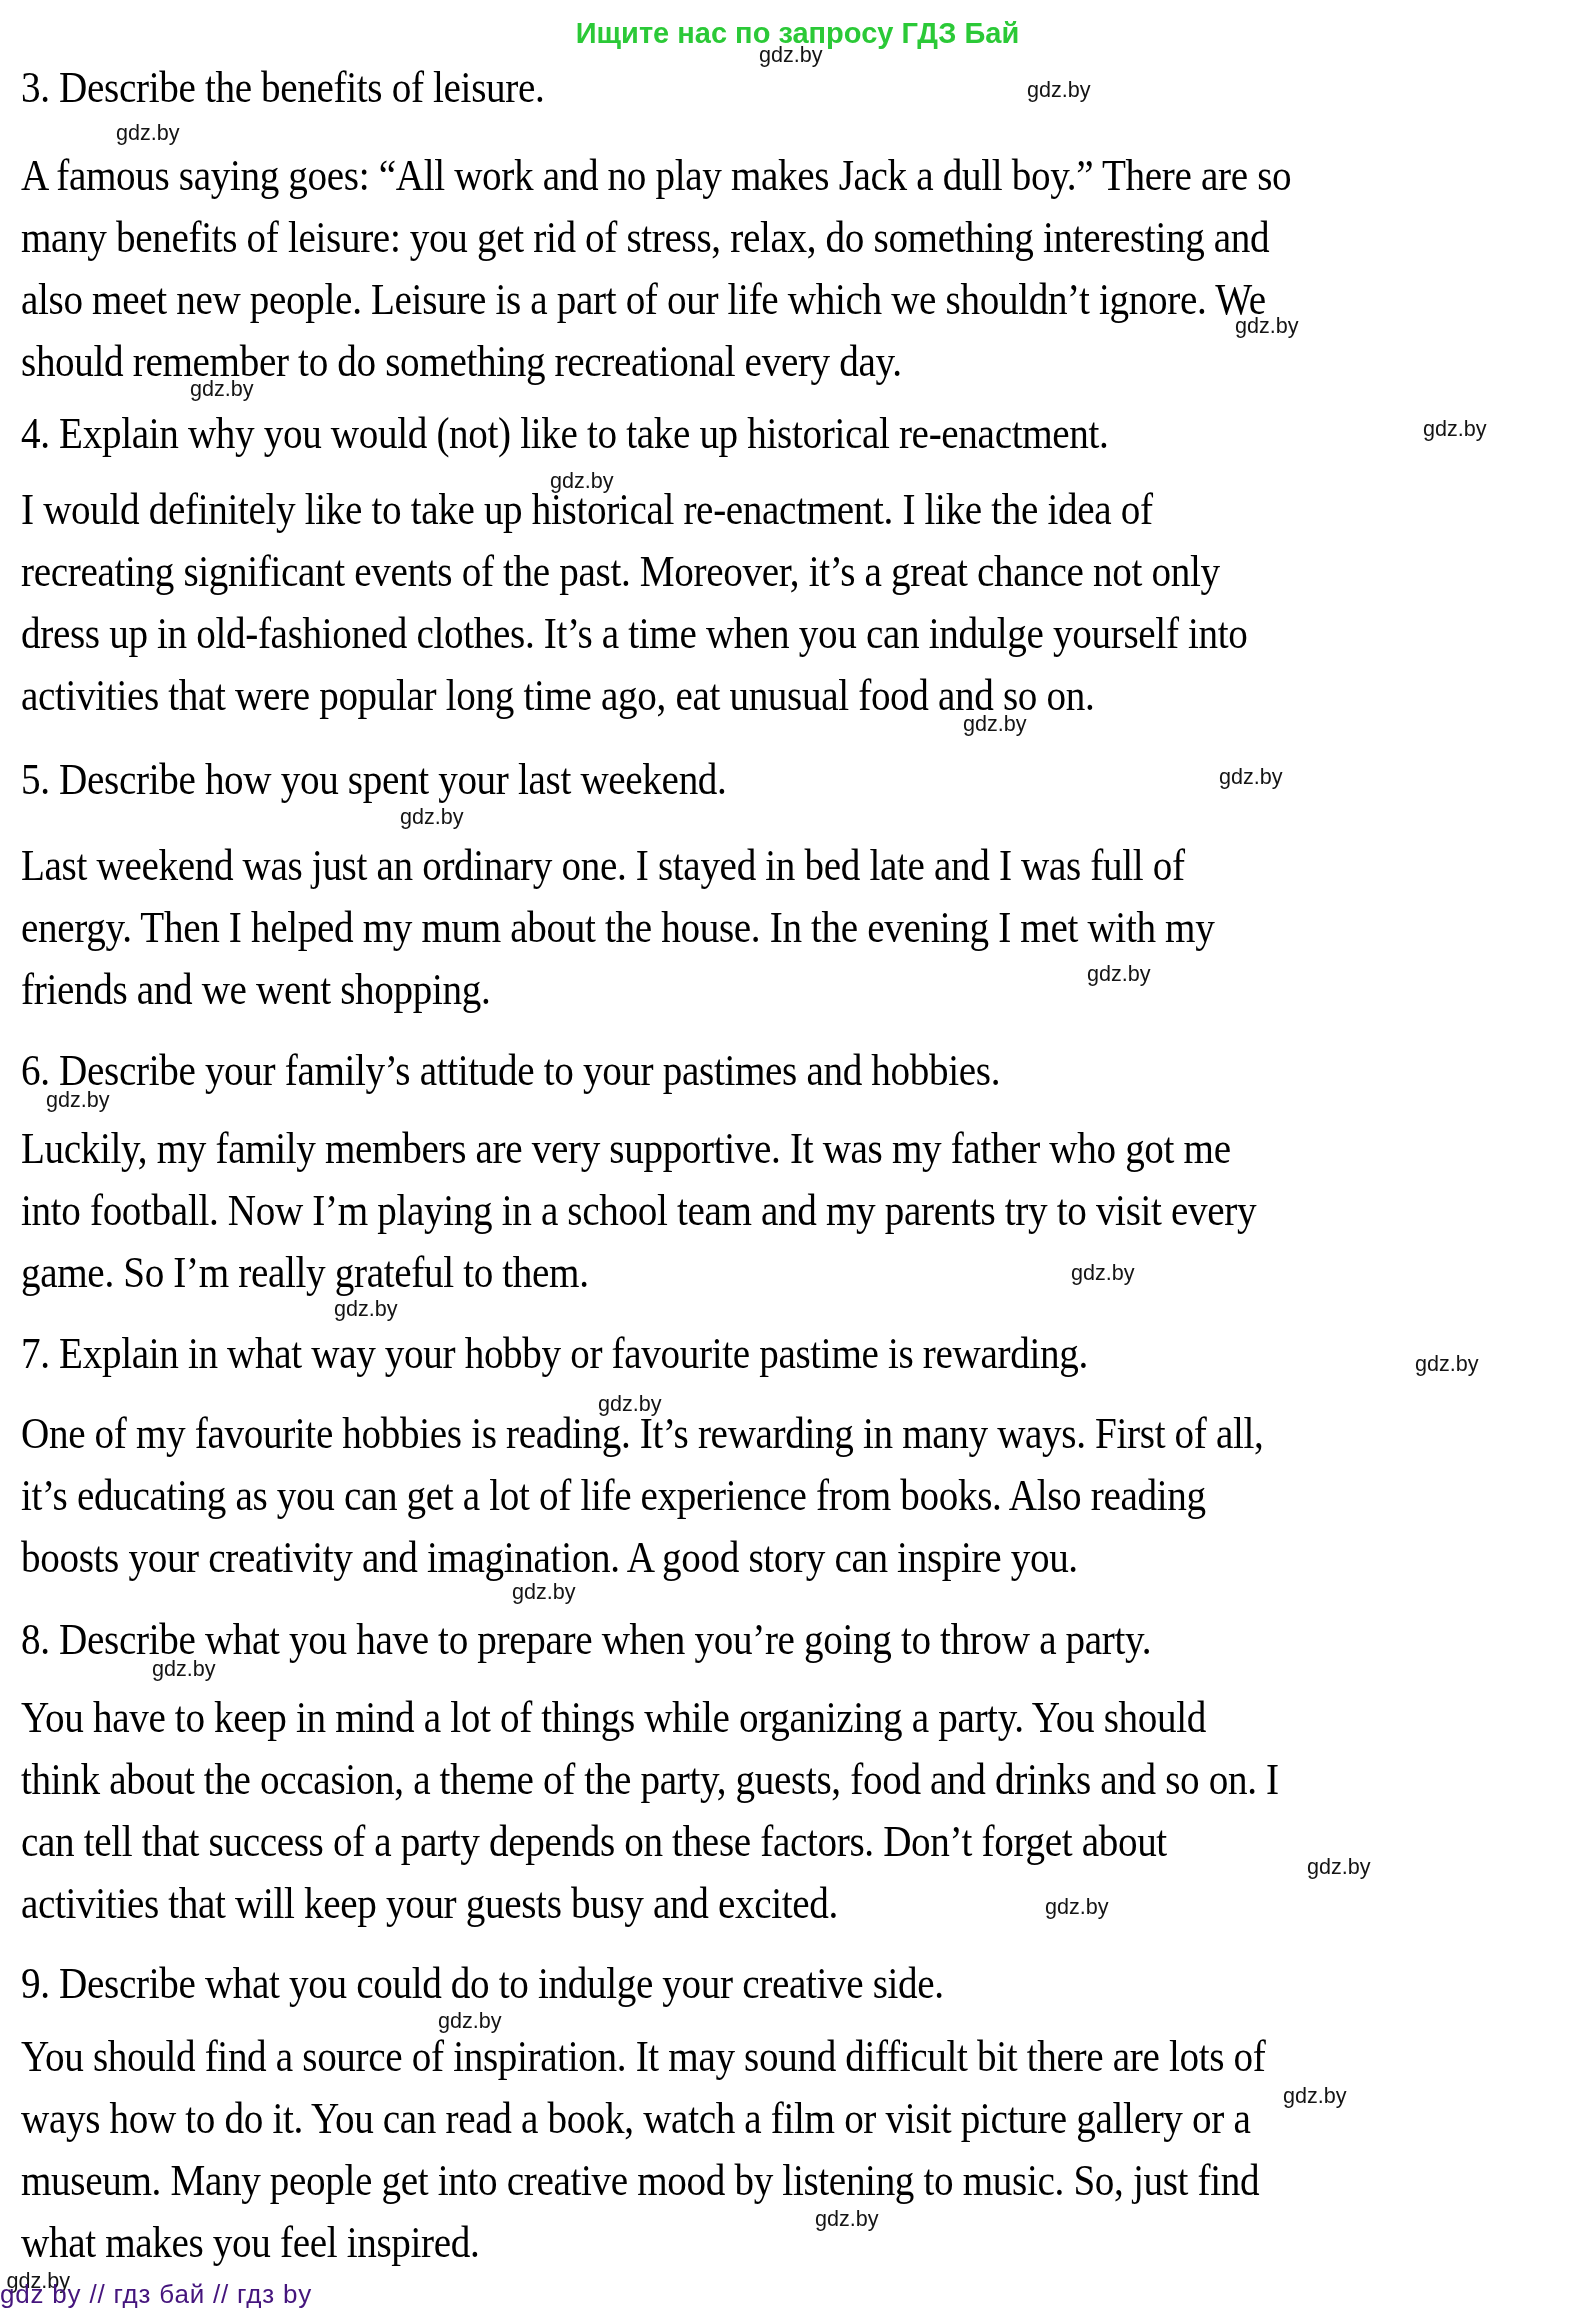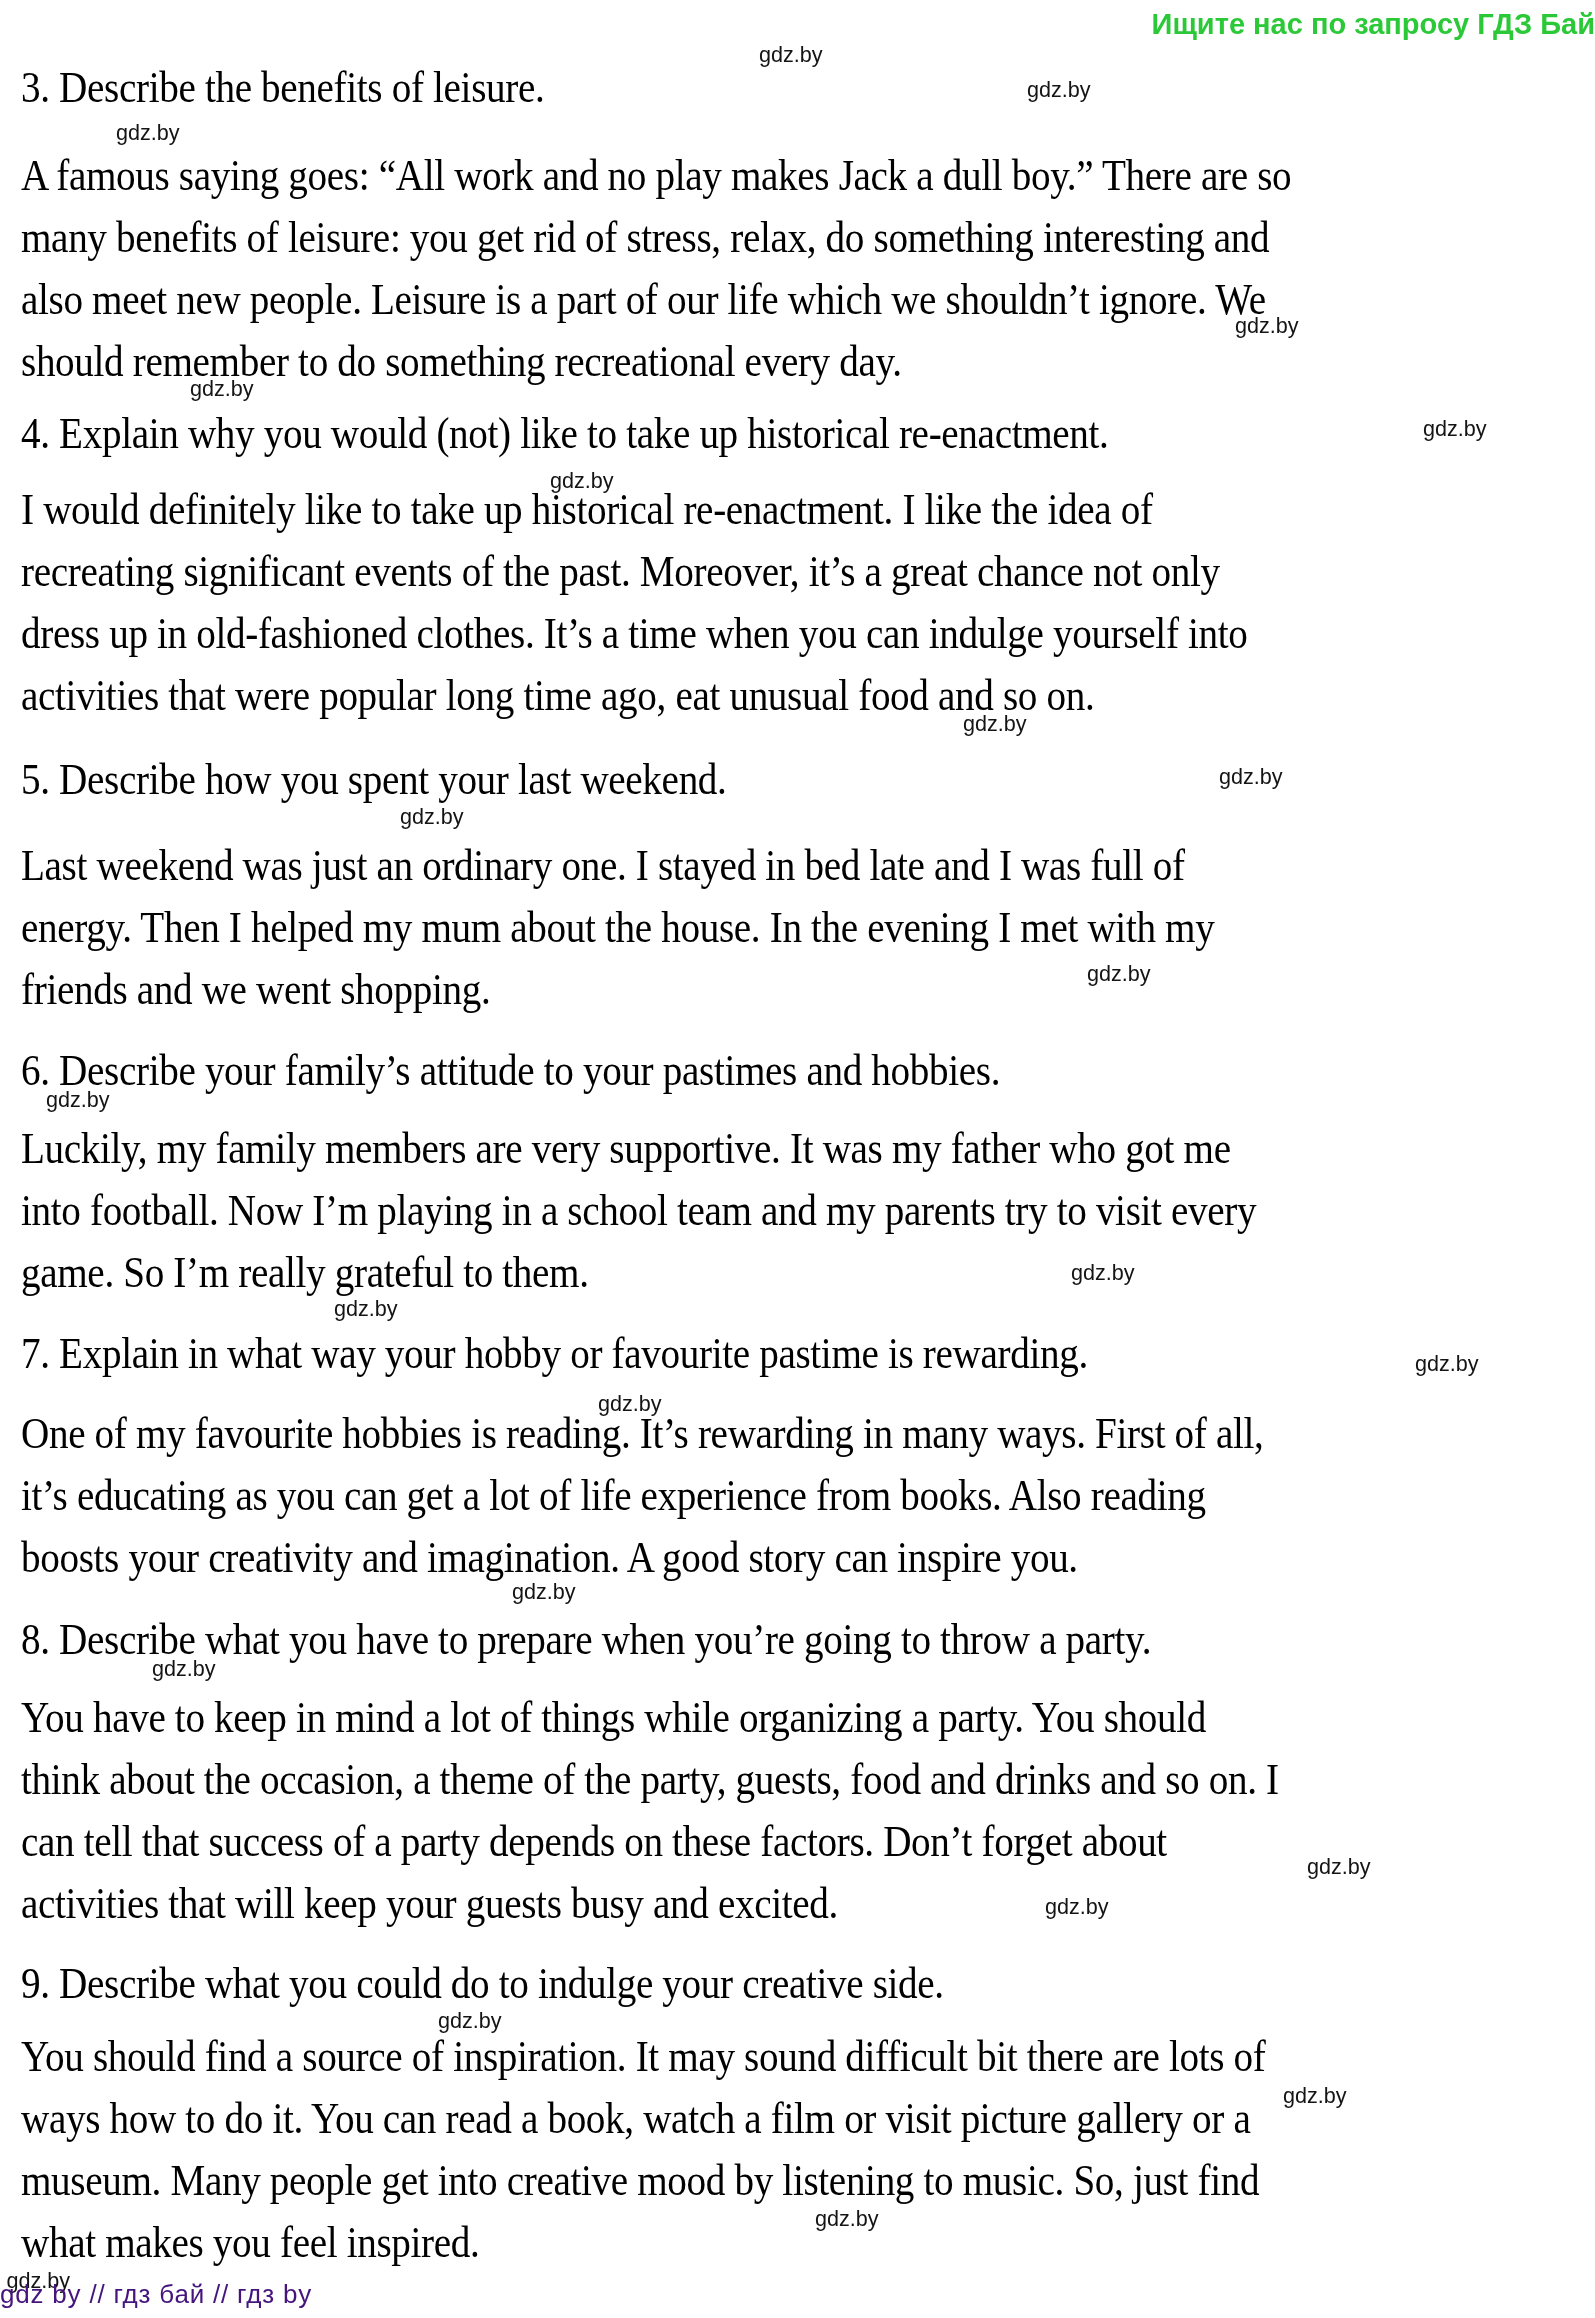--- a/index.html
+++ b/index.html
@@ -11,24 +11,24 @@
     position: relative;
     width: 1595px;
     height: 2319px;
     background: #ffffff;
     overflow: hidden;
     font-family: "Liberation Serif", "DejaVu Serif", serif;
     color: #000000;
   }
   .promo-header {
     position: absolute;
-    top: 8px;
+    top: 17px;
     left: 0;
     width: 1595px;
-    text-align: right;
+    text-align: center;
     font-family: "Liberation Sans", "DejaVu Sans", sans-serif;
     font-size: 29px;
     font-weight: bold;
     color: #2bc937;
     letter-spacing: 0px;
   }
   .question {
     position: absolute;
     left: 21px;
     width: 1854px;

